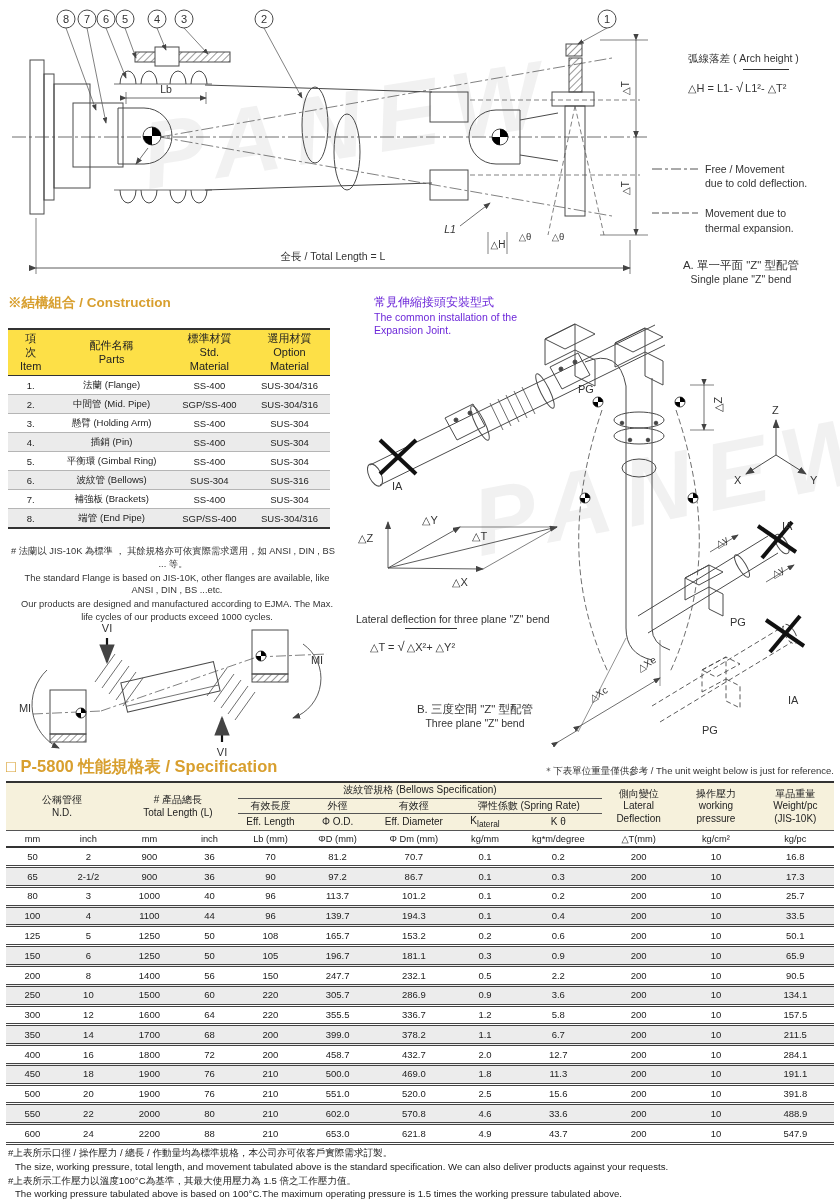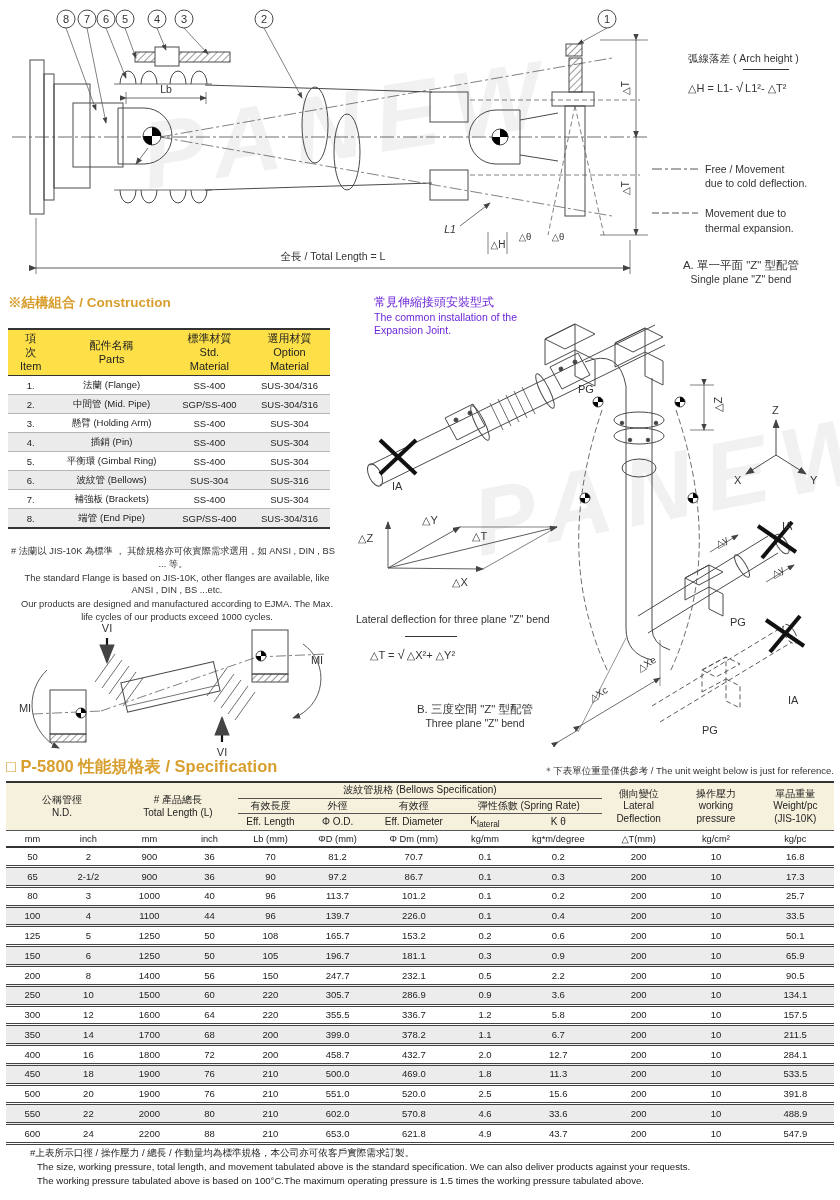--- a/index.html
+++ b/index.html
@@ -44,40 +44,40 @@
 
   .notes{width:330px;font-size:9.3px;line-height:1.32;color:#333;margin-top:16px;text-align:center;}
   .notes .en{padding-left:8px;}
   .notes p{margin:0 0 2px 0;}
 
   .install{font-size:12px;color:#6d28d9;line-height:1.3;}
   .install .en{font-size:10.5px;}
 
   .lat-block{font-size:10.5px;color:#333;}
   .lat-block .zh{font-size:12px;}
-  .lat-block .f{margin-top:22px;margin-left:14px;font-size:11px;}
+  .lat-block .f{margin-top:14px;margin-left:14px;font-size:11px;}
 
   
   .spec-head{display:flex;justify-content:space-between;align-items:flex-end;width:828px;}
   .spec-head h2{font-size:16.5px;margin:0;text-align:right;}
   .spec-head .ref{font-size:9.5px;color:#333;}
 
   .spec table{width:828px;table-layout:fixed;border-top:2px solid #333;border-bottom:3px solid #333;margin-top:3px;}
   .spec th{background:#f6f1dc;font-weight:normal;font-size:10px;line-height:1.25;padding:1px 0;}
   .spec th .l{display:block;}
   .spec th.rule{border-bottom:1px solid #555;}
   .spec tr.units td{font-size:9.3px;text-align:center;border-top:1px solid #555;
                     border-bottom:2px solid #333;padding:2px 0;background:#fff;}
   .spec tbody td{font-size:9.5px;text-align:center;padding:1.5px 0;line-height:1.45;}
   .spec tbody tr{border-bottom:3px double #444;}
   .spec tbody tr:nth-child(even){background:#ececec;}
 
   .footnotes{font-size:9.6px;line-height:1.33;color:#222;}
   .footnotes .en{padding-left:7px;}
-  .footnotes div{margin-bottom:1px;margin-left:22px;}
+  .footnotes div{margin-bottom:1px;}
 </style>
 </head>
 <body>
 
 <div class="sheet">
 
   <div class="wm" style="left:140px;top:70px;transform:rotate(-9deg);">PANEW</div>
   <div class="wm" style="left:470px;top:430px;transform:rotate(-11deg);">PANEW</div>
 
   <svg class="abs" style="left:0;top:0;" width="840" height="292" viewBox="0 0 840 292">
@@ -616,21 +616,21 @@
             <td>10</td>
             <td>25.7</td>
           </tr>
           <tr>
             <td>100</td>
             <td>4</td>
             <td>1100</td>
             <td>44</td>
             <td>96</td>
             <td>139.7</td>
-            <td>226.0</td>
+            <td>194.3</td>
             <td>0.1</td>
             <td>0.4</td>
             <td>200</td>
             <td>10</td>
             <td>33.5</td>
           </tr>
           <tr>
             <td>125</td>
             <td>5</td>
             <td>1250</td>
@@ -733,21 +733,21 @@
             <td>18</td>
             <td>1900</td>
             <td>76</td>
             <td>210</td>
             <td>500.0</td>
             <td>469.0</td>
             <td>1.8</td>
             <td>11.3</td>
             <td>200</td>
             <td>10</td>
-            <td>533.5</td>
+            <td>191.1</td>
           </tr>
           <tr>
             <td>500</td>
             <td>20</td>
             <td>1900</td>
             <td>76</td>
             <td>210</td>
             <td>551.0</td>
             <td>520.0</td>
             <td>2.5</td>
@@ -784,16 +784,17 @@
             <td>10</td>
             <td>547.9</td>
           </tr>
         </tbody>
     </table>
   </div>
 
   <div class="abs footnotes" style="left:8px;top:1147px;width:826px;">
     <div>#上表所示口徑 / 操作壓力 / 總長 / 作動量均為標準規格，本公司亦可依客戶實際需求訂製。</div>
     <div class="en">The size, working pressure, total length, and movement tabulated above is the standard specification. We can also deliver products against your requests.</div>
+    <div>#上表所示工作壓力以溫度100°C為基準，其最大使用壓力為 1.5 倍之工作壓力值。</div>
     <div class="en">The working pressure tabulated above is based on 100°C.The maximum operating pressure is 1.5 times the working pressure tabulated above.</div>
   </div>
 
 </div>
 
 </body></html>

